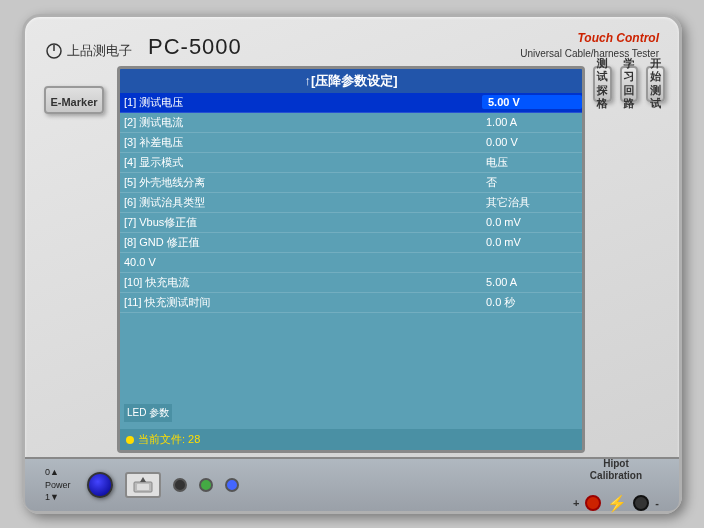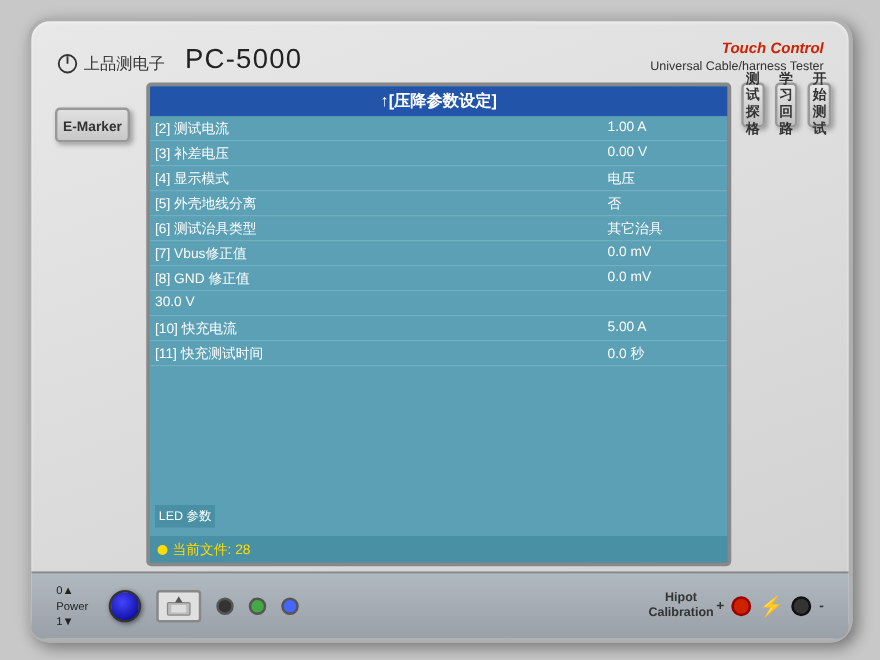--- a/index.html
+++ b/index.html
@@ -250,23 +250,23 @@
       height: 14px;
       border-radius: 50%;
       border: 2px solid #555;
     }
     .audio-jack.black { background: #333; }
     .audio-jack.green { background: #44aa44; }
     .audio-jack.blue  { background: #4466ff; }
     .hipot-section {
       margin-left: auto;
       display: flex;
-      flex-direction: row;
-      align-items: center;
-      gap: 2px;
+      flex-direction: column;
+      align-items: center;
+      gap: 12px;
     }
     .hipot-label {
       font-size: 10px;
       font-weight: bold;
       color: #333;
       text-align: center;
       line-height: 1.2;
     }
     .hipot-connectors {
       display: flex;
@@ -322,20 +322,24 @@
   <div class="screen-area">
 
     <div class="left-panel">
       <div class="e-marker-btn">E-Marker</div>
     </div>
 
     <div class="screen">
       <div class="screen-title-bar">↑[压降参数设定]</div>
       <div class="screen-table">
 
+        <div class="table-row highlight">
+          <span class="row-label">[1] 测试电压</span>
+          <span class="row-value blue-highlight">5.00 V</span>
+        </div>
 
         <div class="table-row">
           <span class="row-label">[2] 测试电流</span>
           <span class="row-value">1.00 A</span>
         </div>
 
         <div class="table-row">
           <span class="row-label">[3] 补差电压</span>
           <span class="row-value">0.00 V</span>
         </div>
@@ -359,21 +363,21 @@
           <span class="row-label">[7] Vbus修正值</span>
           <span class="row-value">0.0  mV</span>
         </div>
 
         <div class="table-row">
           <span class="row-label">[8] GND 修正值</span>
           <span class="row-value">0.0  mV</span>
         </div>
 
         <div class="table-row">
-          <span class="row-value">30.0 V</span>
+          <span class="row-value">40.0 V</span>
         </div>
 
         <div class="table-row">
           <span class="row-label">[10] 快充电流</span>
           <span class="row-value">5.00 A</span>
         </div>
 
         <div class="table-row">
           <span class="row-label">[11] 快充测试时间</span>
           <span class="row-value">0.0  秒</span>

